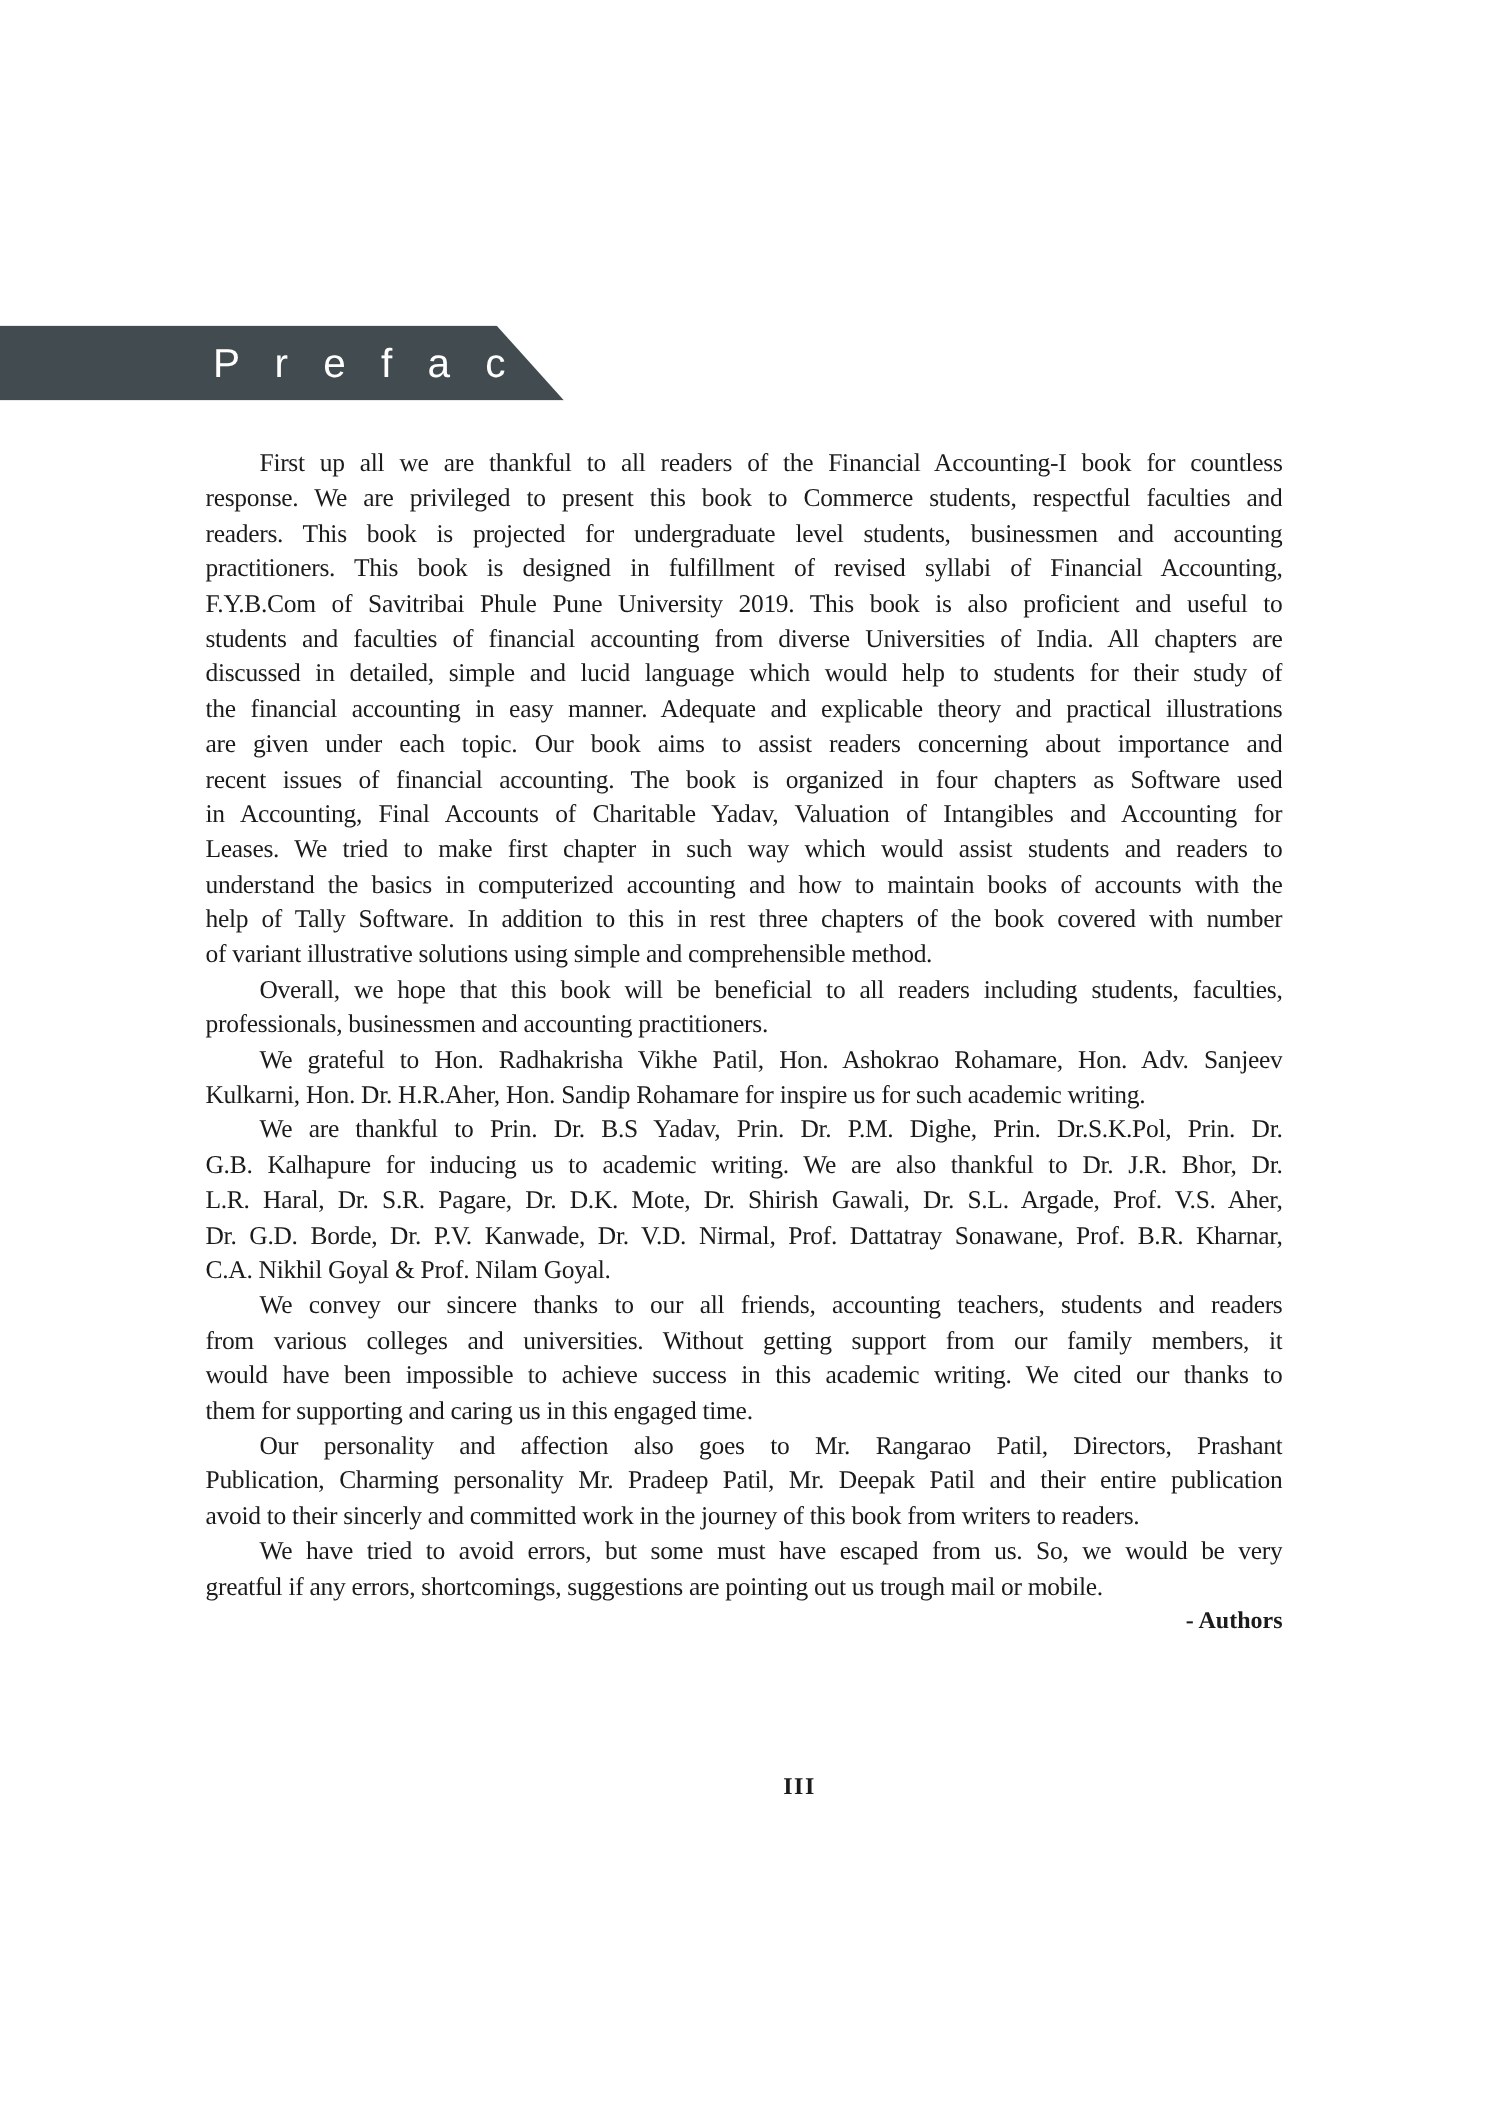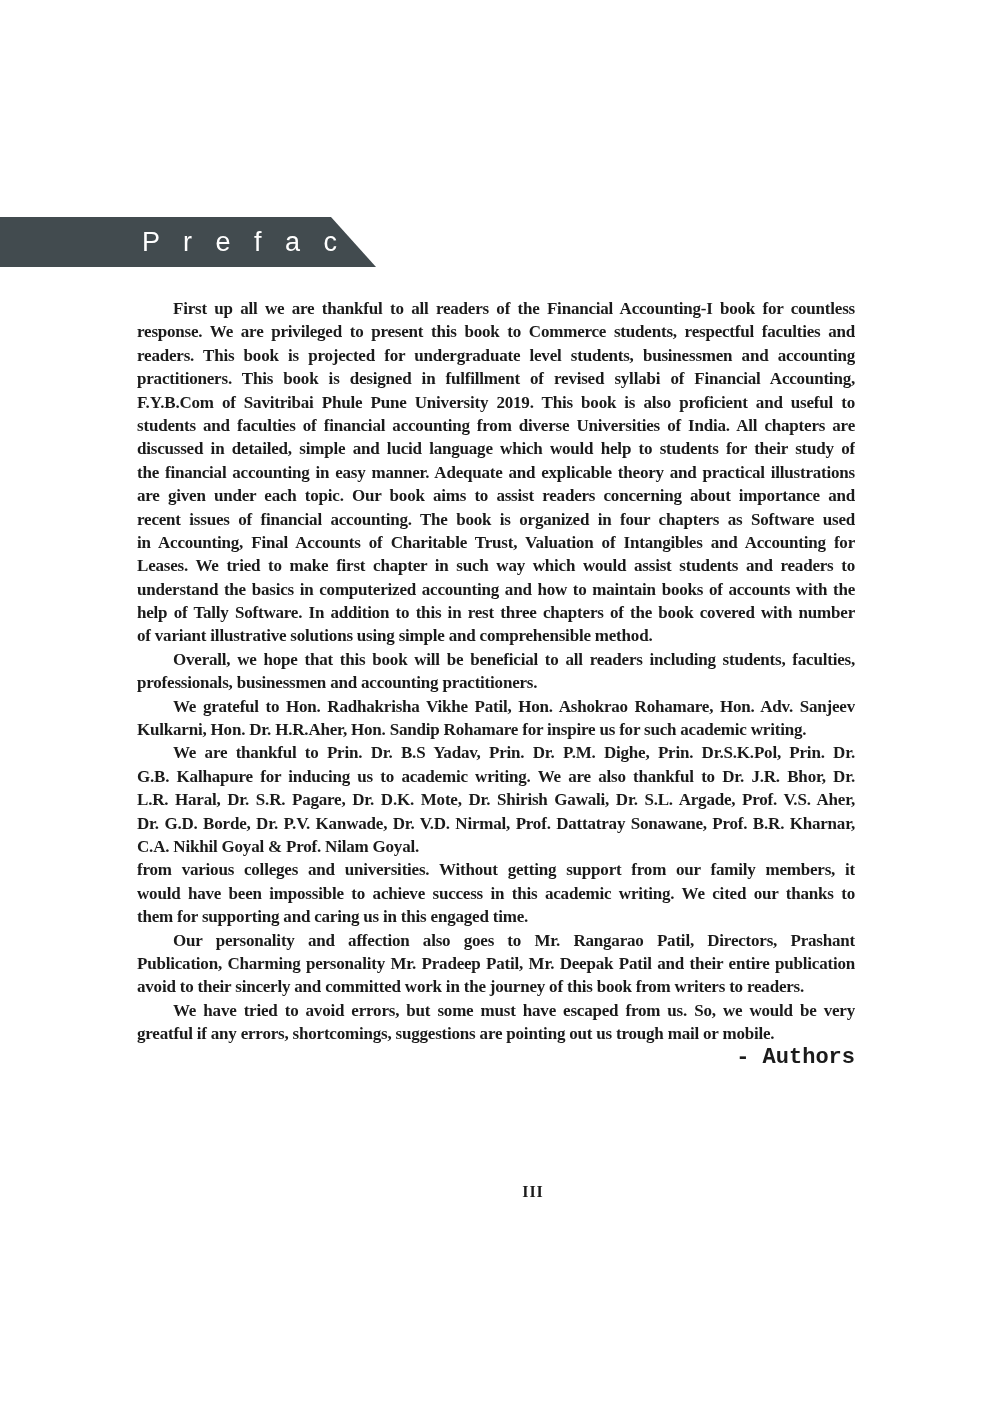--- a/index.html
+++ b/index.html
@@ -43,30 +43,28 @@
   }
   .para { margin: 0; padding: 0; }
   .line {
     text-align: justify;
     text-align-last: justify;
     text-justify: inter-word;
     letter-spacing: -0.2px;
     height: 23.4px;
     overflow: hidden;
     white-space: normal;
-    font-weight: bold;
   }
   .line.first { padding-left: 36px; }
   .line.last { text-align-last: left; }
   .signature {
     text-align: right;
     font-weight: bold;
     height: 23.4px;
-    font-size: 22px;
-    font-family: Liberation Mono, monospace;
+    font-size: 16px;
   }
   .page-number {
     position: absolute;
     top: 1183px;
     left: 0;
     width: 100%;
     text-align: center;
     font-weight: bold;
     font-size: 16px;
     letter-spacing: 1px;
@@ -86,21 +84,21 @@
         <div class="line first">First up all we are thankful to all readers of the Financial Accounting-I book for countless</div>
         <div class="line">response. We are privileged to present this book to Commerce students, respectful faculties and</div>
         <div class="line">readers. This book is projected for undergraduate level students, businessmen and accounting</div>
         <div class="line">practitioners. This book is designed in fulfillment of revised syllabi of Financial Accounting,</div>
         <div class="line">F.Y.B.Com of Savitribai Phule Pune University 2019. This book is also proficient and useful to</div>
         <div class="line">students and faculties of financial accounting from diverse Universities of India. All chapters are</div>
         <div class="line">discussed in detailed, simple and lucid language which would help to students for their study of</div>
         <div class="line">the financial accounting in easy manner. Adequate and explicable theory and practical illustrations</div>
         <div class="line">are given under each topic. Our book aims to assist readers concerning about importance and</div>
         <div class="line">recent issues of financial accounting. The book is organized in four chapters as Software used</div>
-        <div class="line">in Accounting, Final Accounts of Charitable Trust, Valuation of Intangibles and Accounting for</div>
+        <div class="line">in Accounting, Final Accounts of Charitable Yadav, Valuation of Intangibles and Accounting for</div>
         <div class="line">Leases. We tried to make first chapter in such way which would assist students and readers to</div>
         <div class="line">understand the basics in computerized accounting and how to maintain books of accounts with the</div>
         <div class="line">help of Tally Software. In addition to this in rest three chapters of the book covered with number</div>
         <div class="line last">of variant illustrative solutions using simple and comprehensible method.</div>
       </div>
       <div class="para">
         <div class="line first">Overall, we hope that this book will be beneficial to all readers including students, faculties,</div>
         <div class="line last">professionals, businessmen and accounting practitioners.</div>
       </div>
       <div class="para">
@@ -108,20 +106,21 @@
         <div class="line last">Kulkarni, Hon. Dr. H.R.Aher, Hon. Sandip Rohamare for inspire us for such academic writing.</div>
       </div>
       <div class="para">
         <div class="line first">We are thankful to Prin. Dr. B.S Yadav, Prin. Dr. P.M. Dighe, Prin. Dr.S.K.Pol, Prin. Dr.</div>
         <div class="line">G.B. Kalhapure for inducing us to academic writing. We are also thankful to Dr. J.R. Bhor, Dr.</div>
         <div class="line">L.R. Haral, Dr. S.R. Pagare, Dr. D.K. Mote, Dr. Shirish Gawali, Dr. S.L. Argade, Prof. V.S. Aher,</div>
         <div class="line">Dr. G.D. Borde, Dr. P.V. Kanwade, Dr. V.D. Nirmal, Prof. Dattatray Sonawane, Prof. B.R. Kharnar,</div>
         <div class="line last">C.A. Nikhil Goyal &amp; Prof. Nilam Goyal.</div>
       </div>
       <div class="para">
+        <div class="line first">We convey our sincere thanks to our all friends, accounting teachers, students and readers</div>
         <div class="line">from various colleges and universities. Without getting support from our family members, it</div>
         <div class="line">would have been impossible to achieve success in this academic writing. We cited our thanks to</div>
         <div class="line last">them for supporting and caring us in this engaged time.</div>
       </div>
       <div class="para">
         <div class="line first">Our personality and affection also goes to Mr. Rangarao Patil, Directors, Prashant</div>
         <div class="line">Publication, Charming personality Mr. Pradeep Patil, Mr. Deepak Patil and their entire publication</div>
         <div class="line last">avoid to their sincerly and committed work in the journey of this book from writers to readers.</div>
       </div>
       <div class="para">

